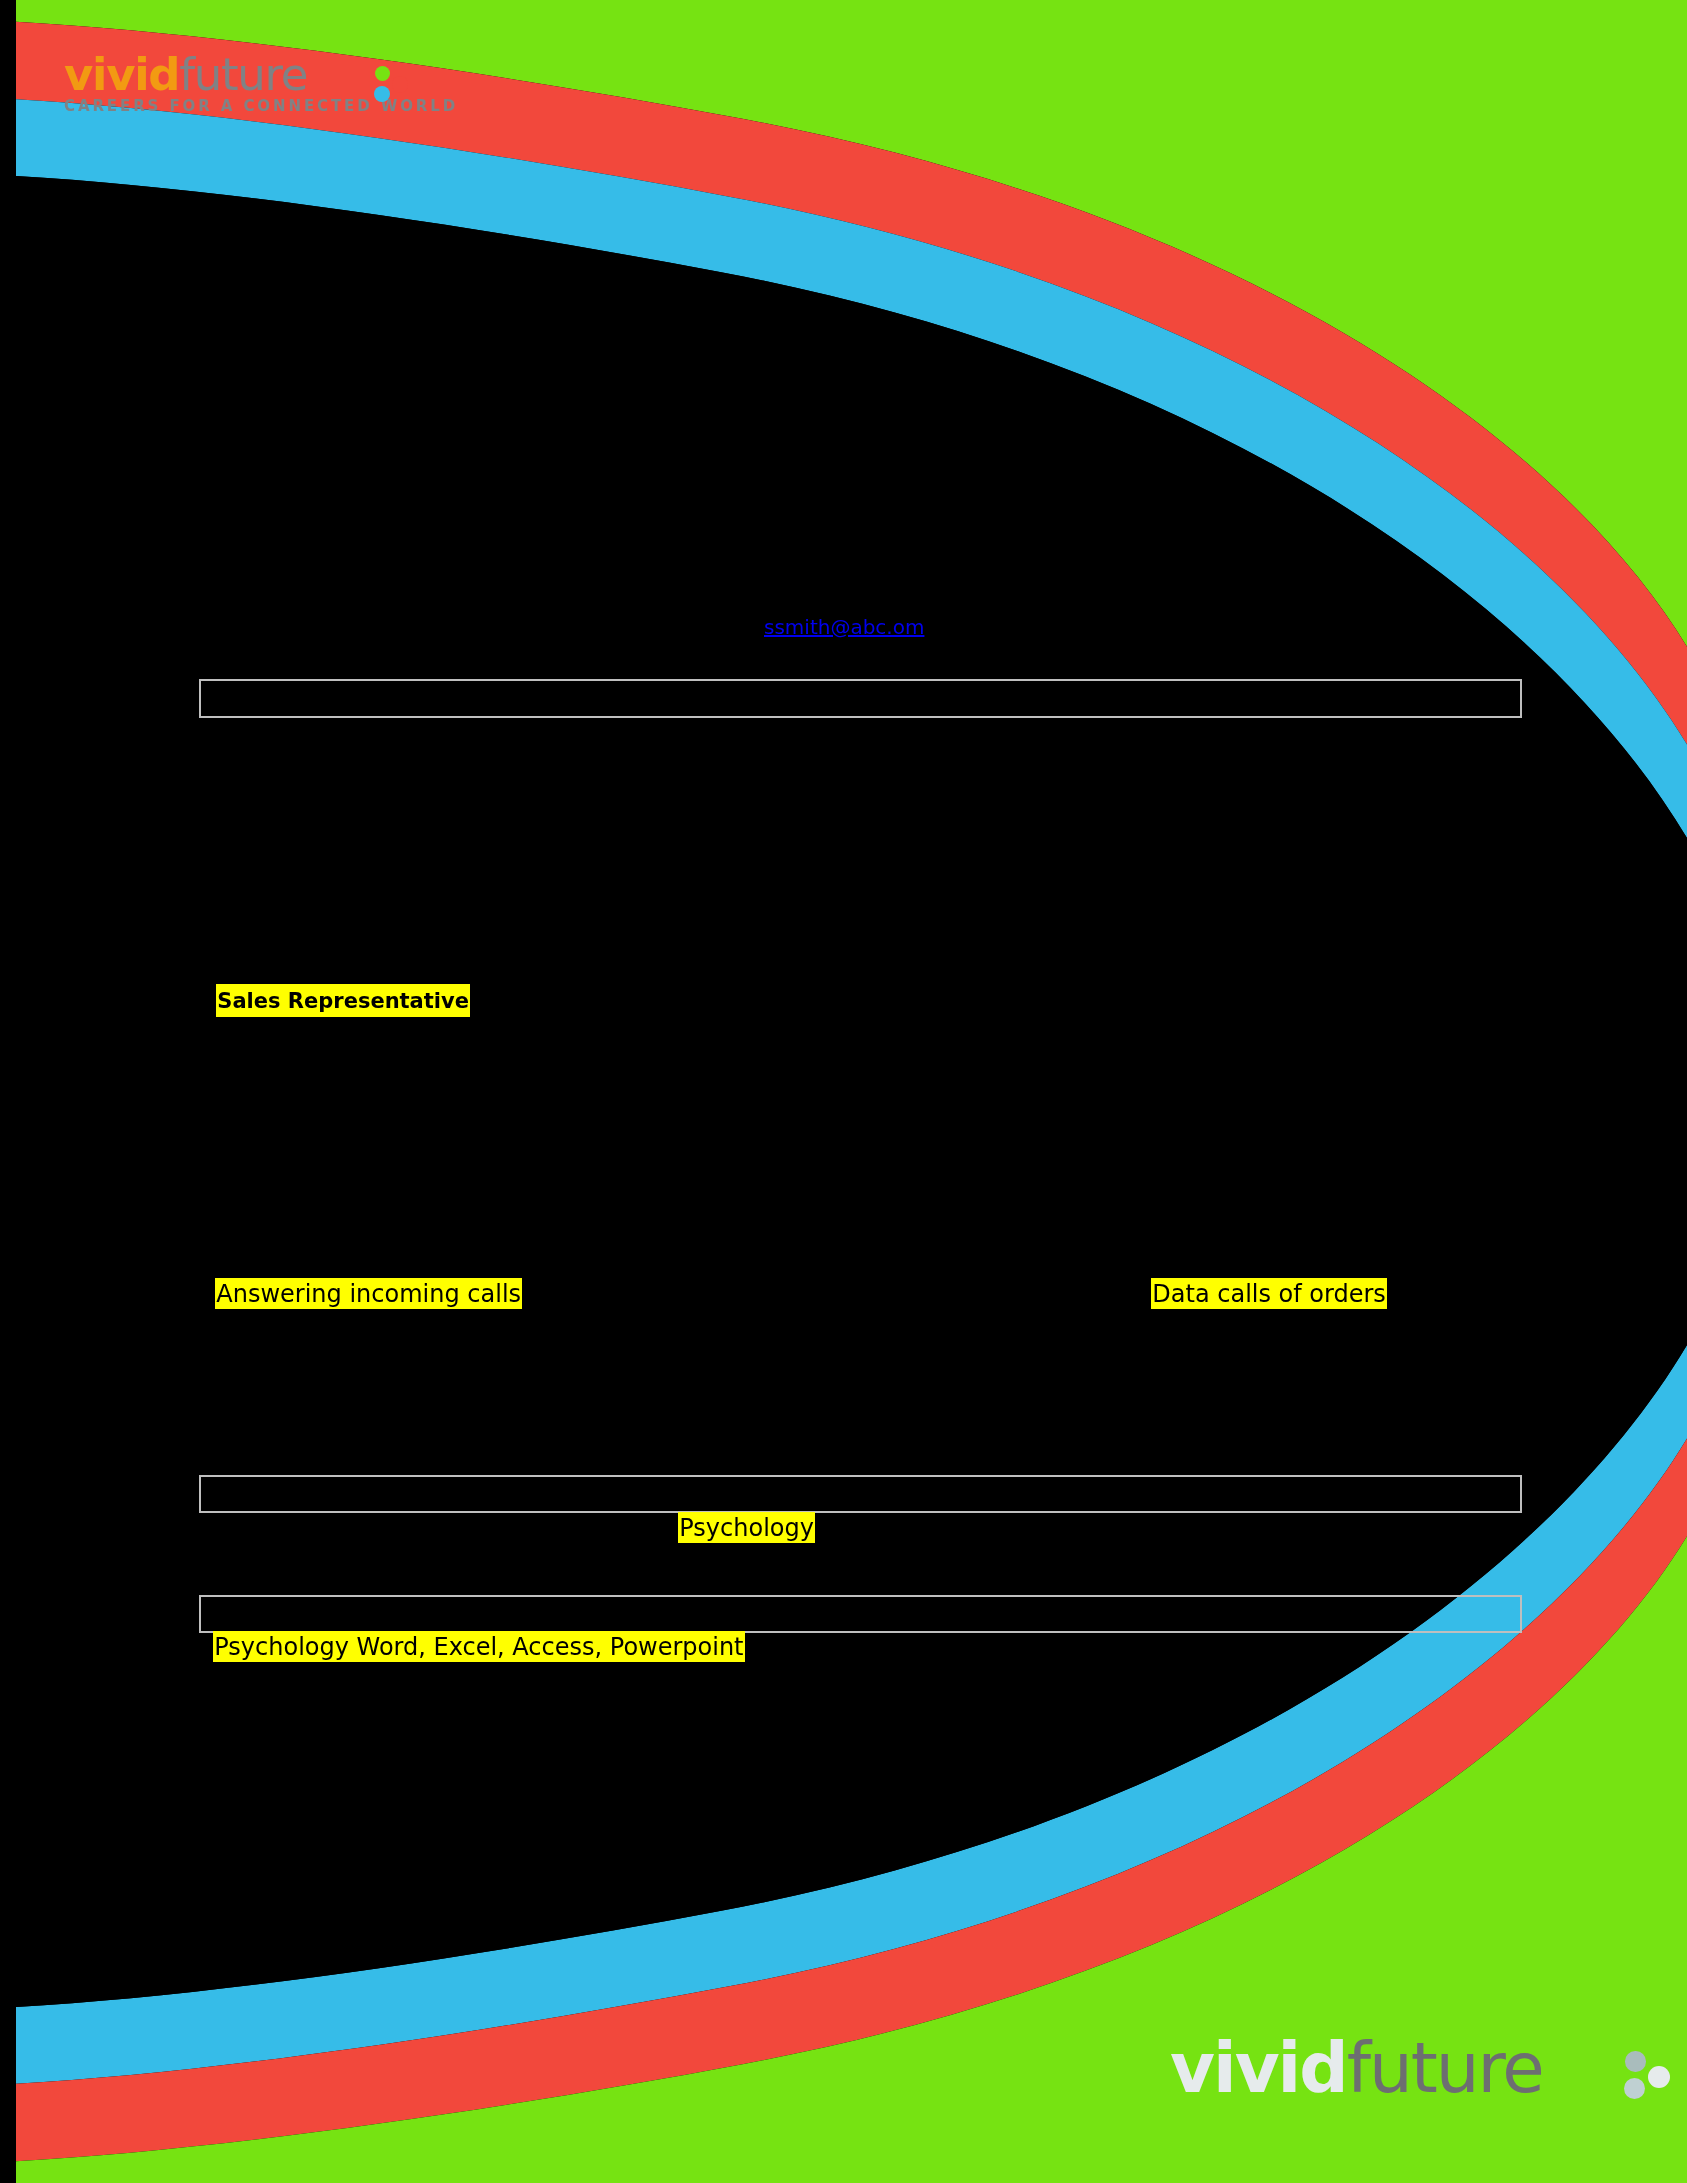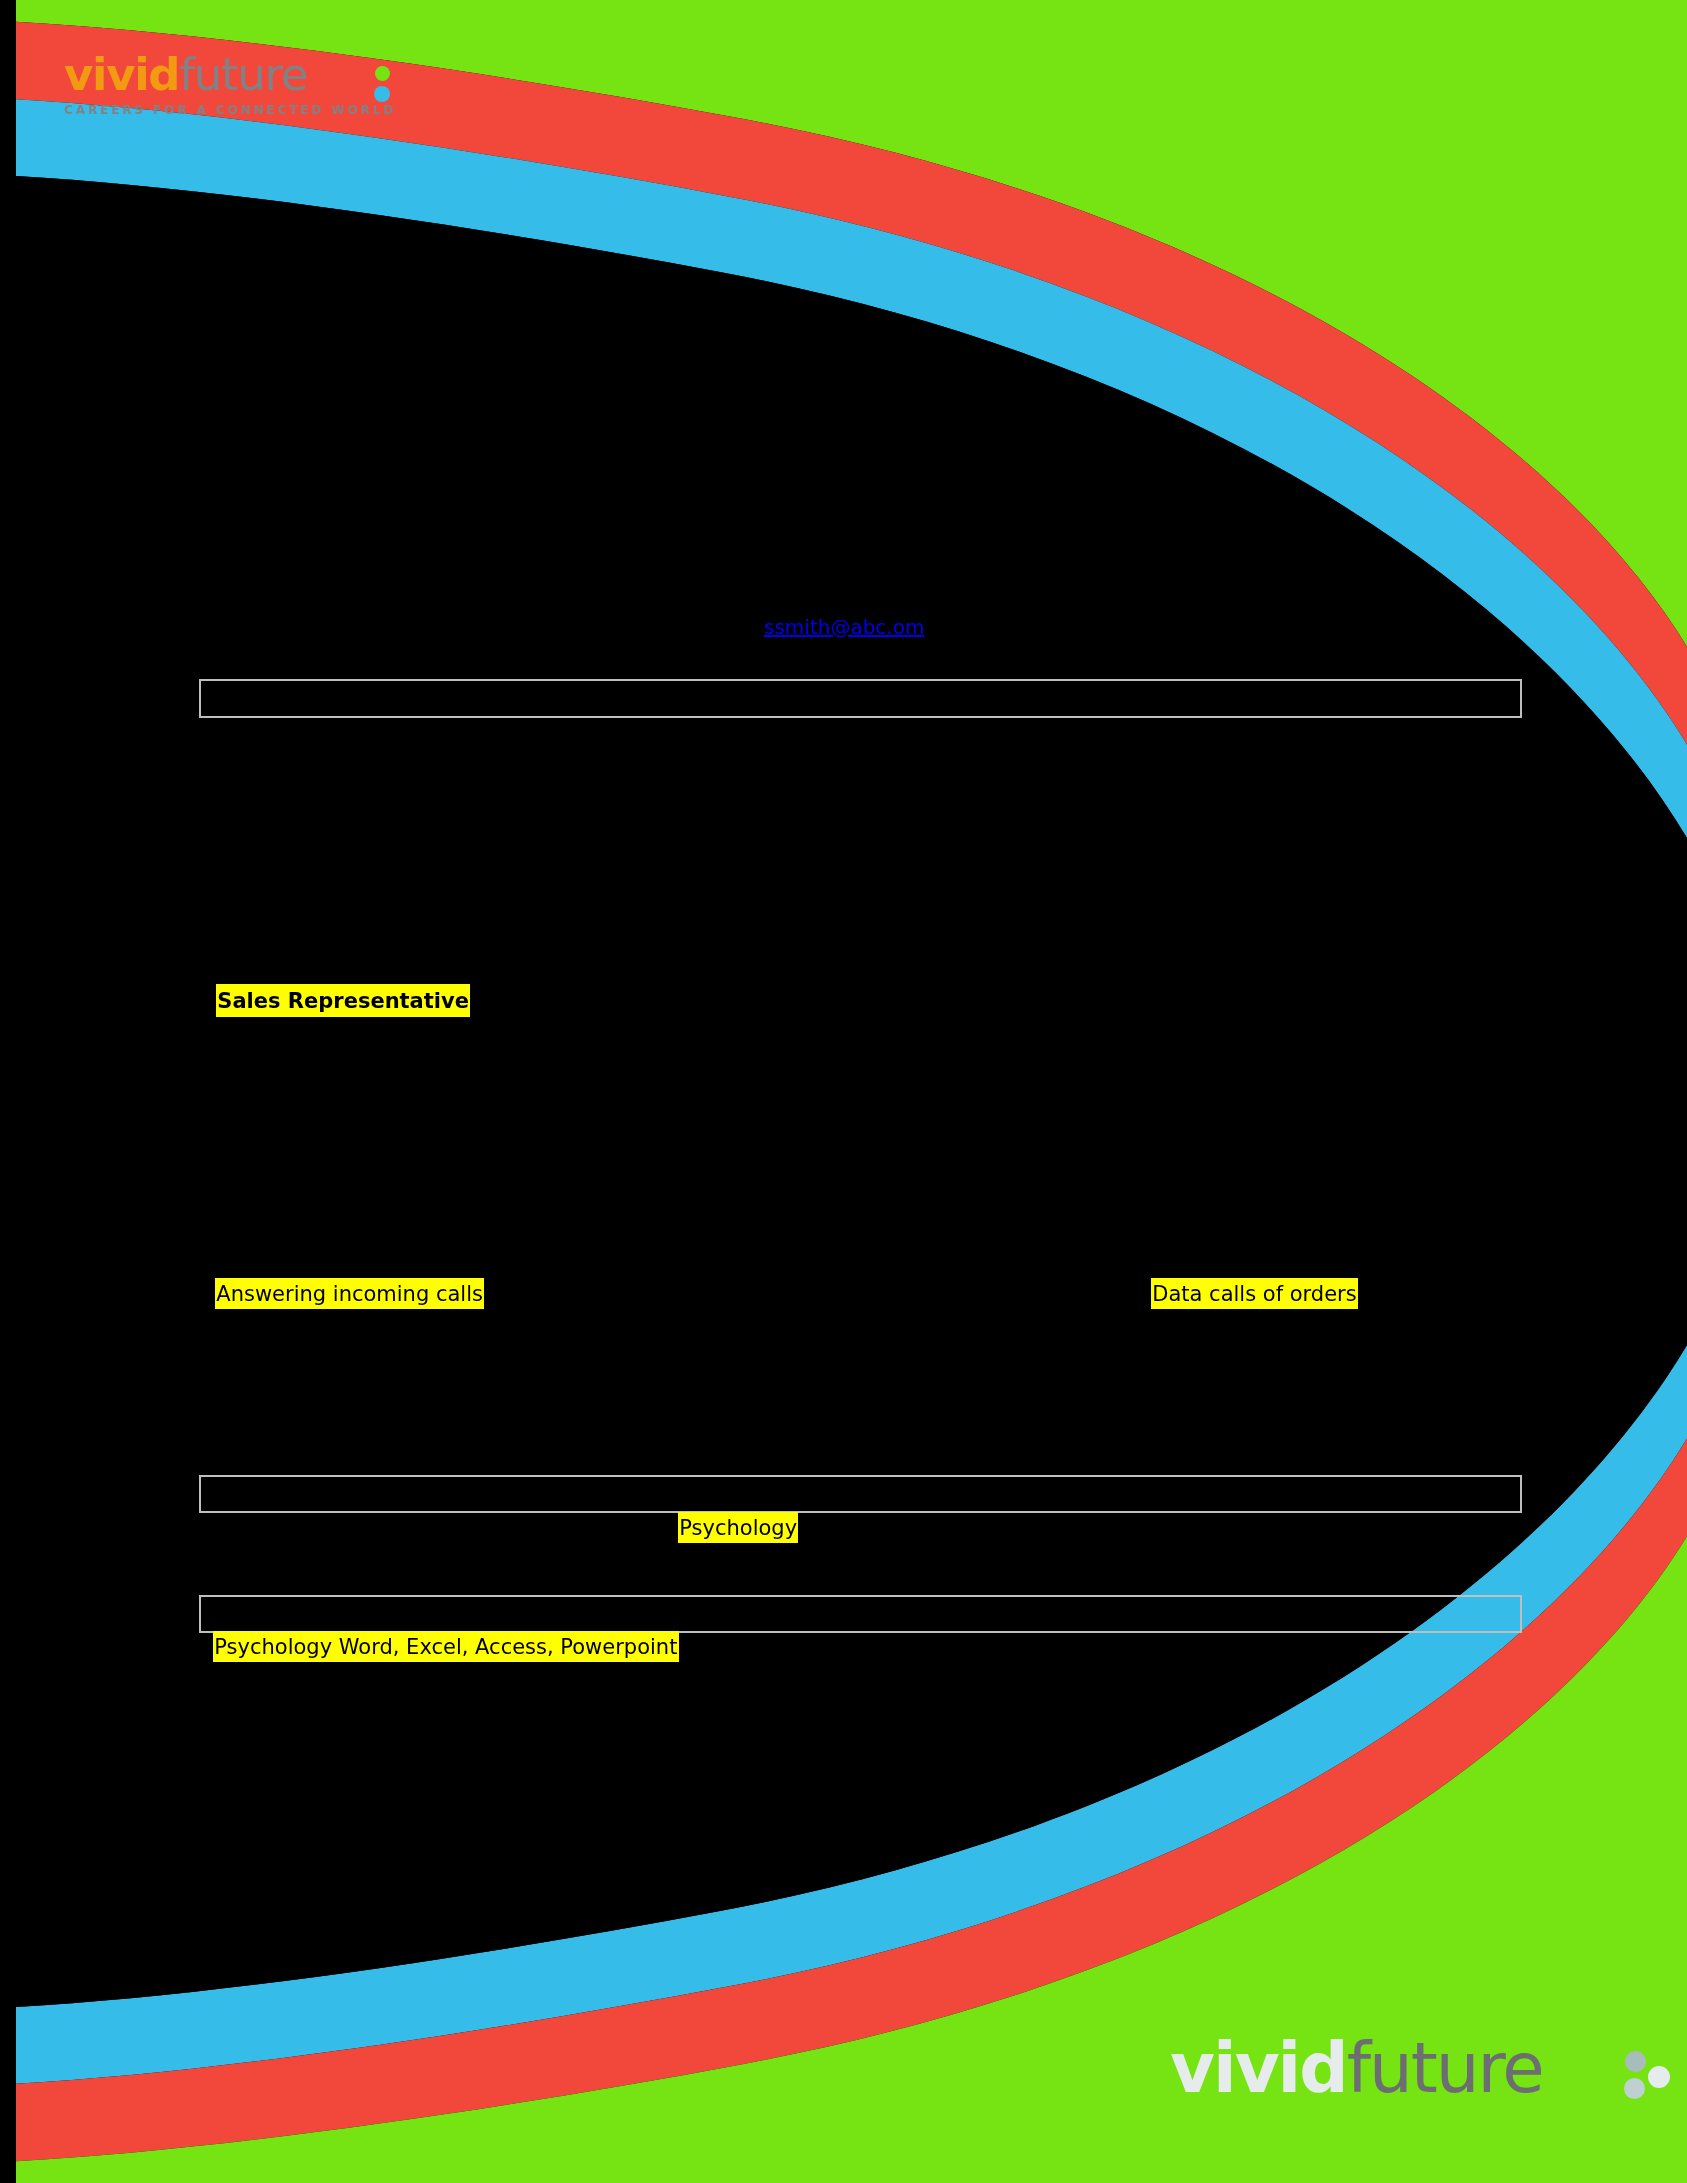--- a/index.html
+++ b/index.html
@@ -46,25 +46,25 @@
     font-family: "DejaVu Sans", sans-serif;
     font-size: 45px;
     line-height: 45px;
     letter-spacing: -1.3px;
     white-space: nowrap;
   }
   .logo-top .w-vivid { color: #F29A12; font-weight: 700; }
   .logo-top .w-future { color: #808285; font-weight: 400; }
   .logo-top .tagline {
     font-family: "DejaVu Sans", sans-serif;
-    font-size: 12px;
+    font-size: 15px;
     letter-spacing: 2.9px;
     color: #808285;
     font-weight: 700;
-    margin-top: 6px;
+    margin-top: 0;
     white-space: nowrap;
   }
   .logo-dots {
     position: absolute;
     left: 355px;
     top: 65px;
     width: 41px;
     height: 41px;
   }
   .dot { position: absolute; border-radius: 50%; }
@@ -124,21 +124,21 @@
   #rule-box-1 { left: 183px; top: 679px; width: 1323px; height: 39px; }
   #rule-box-2 { left: 183px; top: 1475px; width: 1323px; height: 38px; }
   #rule-box-3 { left: 183px; top: 1595px; width: 1323px; height: 38px; }
 
   
   .hl {
     position: absolute;
     background: #FFFF00;
     color: #000000;
     font-family: "DejaVu Sans", sans-serif;
-    font-size: 21px;
+    font-size: 24px;
     line-height: 30px;
     padding: 0.7px 1.3px;
     white-space: nowrap;
   }
   #hl-job-title {
     left: 200px; top: 984px;
     font-size: 21px; font-weight: 700;
     line-height: 32px;
   }
   #hl-duty-1   { left: 199px; top: 1278px; }

